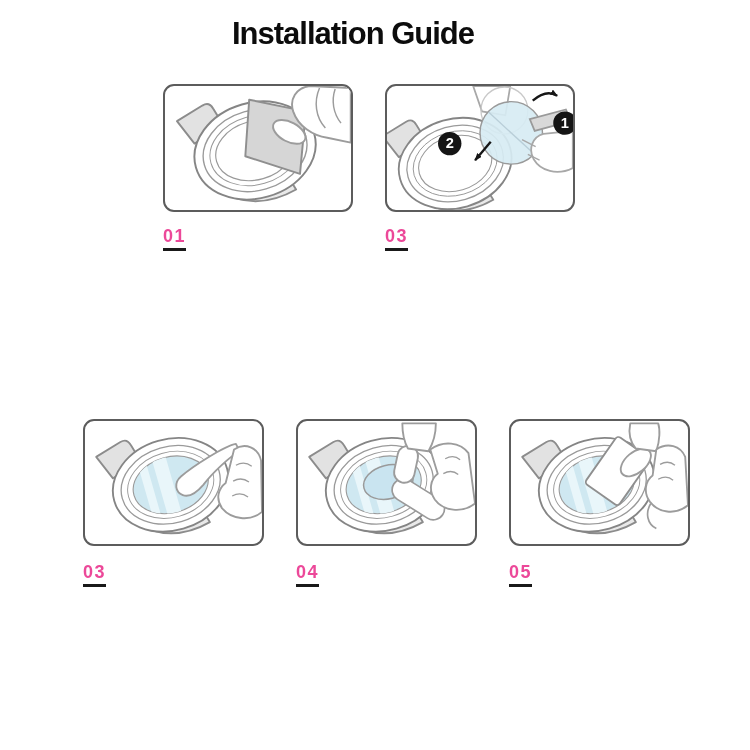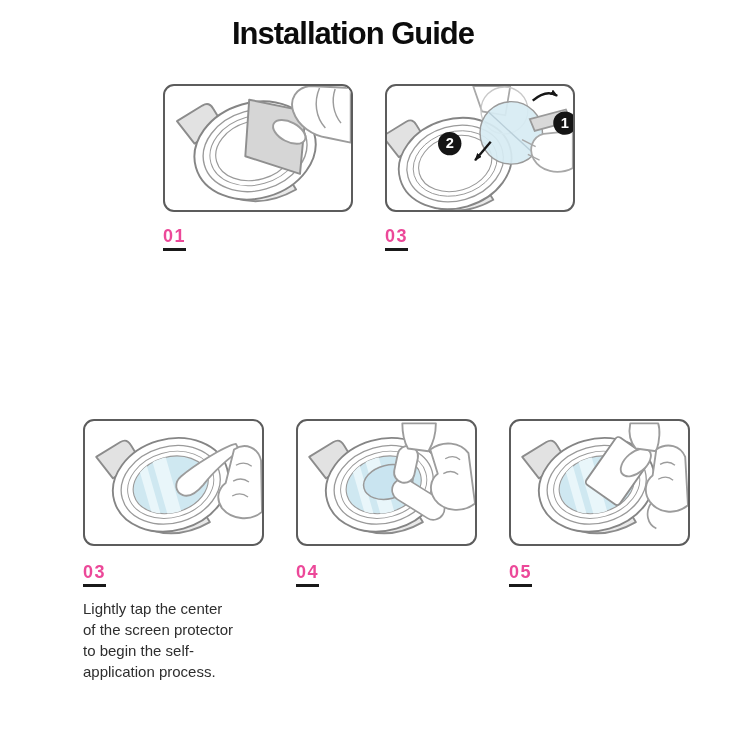--- a/index.html
+++ b/index.html
@@ -121,24 +121,20 @@
         <use href="#watch" style="--screen:#cfe8f1;--stripe:#e9f6fa"></use>
         <g fill="#ffffff" stroke="#9c9c9c" stroke-width="2" stroke-linejoin="round">
           <path d="M162 22 C150 24 116 46 103 57 C95 64 97 74 105 77 C113 80 121 73 127 66 C137 53 155 36 166 30 Z"></path>
           <path d="M160 28 C172 20 186 26 189 40 L190 95 C177 106 157 103 147 91 C140 81 143 70 151 64 Z"></path>
           <path d="M162 45 q9 -5 17 1 M159 62 q9 -5 17 1 M158 78 q9 -5 17 1" fill="none" stroke-width="1.4"></path>
         </g>
       </svg>
     </div>
     <span class="num">03</span>
     <span class="rule"></span>
-    <p class="desc">Lightly tap the center
-of the screen protector
-to begin the self-
-application process.</p>
   </section>
 
   <section class="step">
     <div class="illus">
       <svg class="scene" viewBox="0 0 190 127">
         <use href="#watch" style="--screen:#cfe8f1;--stripe:#e9f6fa"></use>
         <ellipse cx="97" cy="63" rx="27" ry="18" transform="rotate(-14 97 63)" fill="#c9e4f0" stroke="#9a9a9a" stroke-width="1.6"></ellipse>
         <g transform="rotate(32 130 82)">
           <rect x="98" y="70" width="62" height="24" rx="12" fill="#ffffff" stroke="#9a9a9a" stroke-width="1.8"></rect>
         </g>

